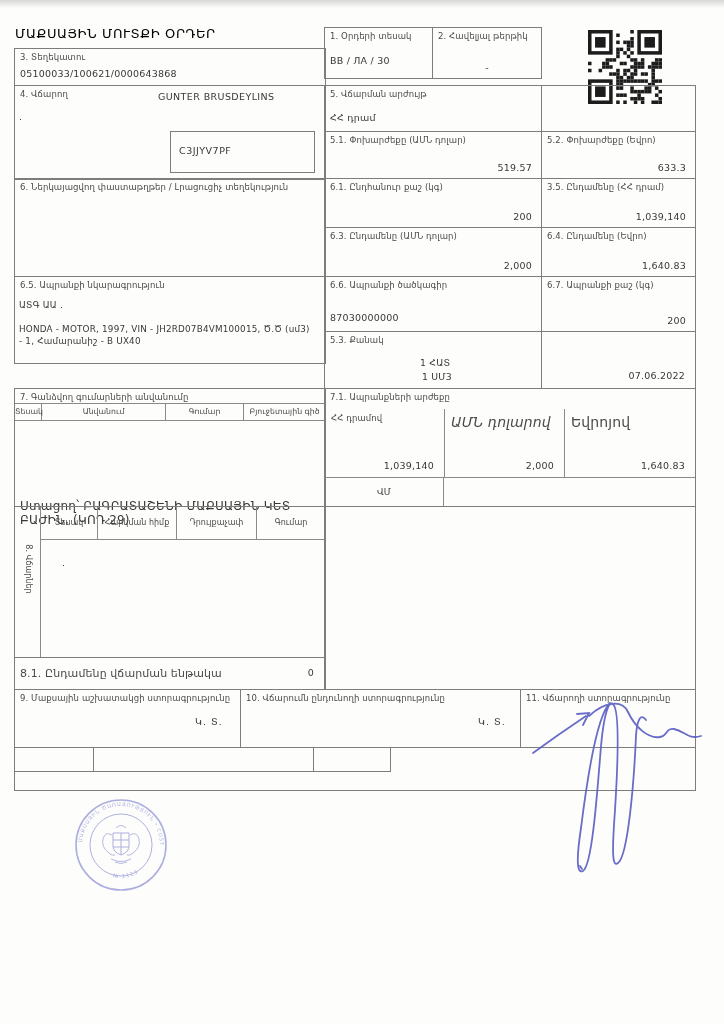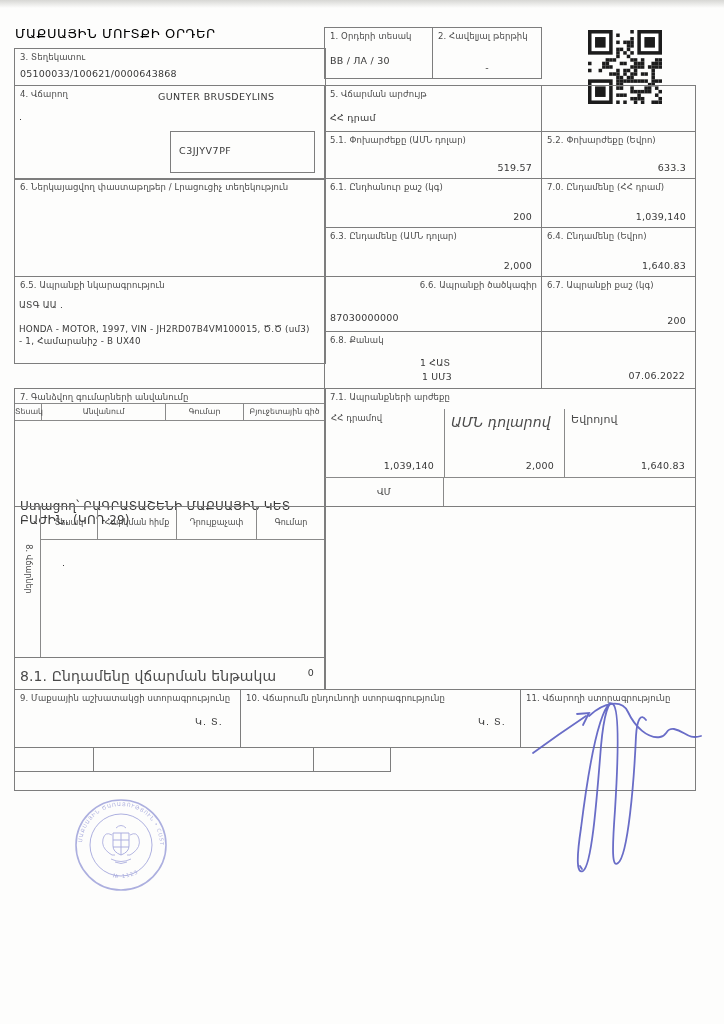--- a/index.html
+++ b/index.html
@@ -196,49 +196,49 @@
 </div>
 
 <div class="cell" style="left:14px;top:178px;width:312px;height:99px;">
   <div class="lb">6. Ներկայացվող փաստաթղթեր / Լրացուցիչ տեղեկություն</div>
 </div>
 <div class="cell" style="left:324px;top:178px;width:218px;height:50px;">
   <div class="lb">6.1. Ընդհանուր քաշ (կգ)</div>
   <div class="v vbr">200</div>
 </div>
 <div class="cell" style="left:541px;top:178px;width:155px;height:50px;">
-  <div class="lb">7.0. Ընդամենը (ՀՀ դրամ)</div>
+  <div class="lb">3.5. Ընդամենը (ՀՀ դրամ)</div>
   <div class="v vbr">1,039,140</div>
 </div>
 <div class="cell" style="left:324px;top:227px;width:218px;height:50px;">
   <div class="lb">6.3. Ընդամենը (ԱՄՆ դոլար)</div>
   <div class="v vbr">2,000</div>
 </div>
 <div class="cell" style="left:541px;top:227px;width:155px;height:50px;">
   <div class="lb">6.4. Ընդամենը (Եվրո)</div>
   <div class="v vbr">1,640.83</div>
 </div>
 
 <div class="cell" style="left:14px;top:276px;width:312px;height:88px;">
   <div class="lb">6.5. Ապրանքի նկարագրություն</div>
   <div class="v" style="left:4px;top:23px;font-size:9px;">ԱՏԳ ԱԱ .</div>
   <div class="v" style="left:4px;top:46px;width:295px;font-size:8.8px;line-height:1.4;">HONDA - MOTOR, 1997, VIN - JH2RD07B4VM100015, Ծ.Ծ (սմ3) - 1, Համարանիշ - B UX40</div>
 </div>
 
-<div class="cell" style="left:324px;top:276px;width:218px;height:56px;text-align:right;">
+<div class="cell" style="left:324px;top:276px;width:218px;height:56px;">
   <div class="lb">6.6. Ապրանքի ծածկագիր</div>
   <div class="v" style="left:5px;top:35px;">87030000000</div>
 </div>
 <div class="cell" style="left:541px;top:276px;width:155px;height:56px;">
   <div class="lb">6.7. Ապրանքի քաշ (կգ)</div>
   <div class="v vbr">200</div>
 </div>
 
 <div class="cell" style="left:324px;top:331px;width:218px;height:58px;">
-  <div class="lb">6.8. Քանակ</div>
+  <div class="lb">5.3. Քանակ</div>
   <div class="v" style="left:95px;top:24px;line-height:1.45;font-size:9.3px;">1 ՀԱՏ</div>
   <div class="v" style="left:97px;top:38px;line-height:1.45;font-size:9.3px;">1 ՍՄ3</div>
 </div>
 <div class="cell" style="left:541px;top:331px;width:155px;height:58px;">
   <div class="v" style="right:10px;top:38px;">07.06.2022</div>
 </div>
 
 <div class="cell" style="left:14px;top:388px;width:312px;height:119px;">
   <div class="lb">7. Գանձվող գումարների անվանումը</div>
   <div class="hdr" style="left:0;top:14px;right:0;height:18px;border-top:1px solid #8a8a8a;border-bottom:1px solid #8a8a8a;font-size:7.8px;line-height:16px;">
@@ -255,21 +255,21 @@
   <div style="position:absolute;left:0;top:20px;right:0;height:69px;display:flex;border-bottom:1px solid #8a8a8a;box-sizing:border-box;">
     <div style="width:119px;position:relative;">
       <div class="lb" style="font-size:8.5px;top:4px;left:6px;">ՀՀ դրամով</div>
       <div class="v" style="right:10px;bottom:6px;">1,039,140</div>
     </div>
     <div style="width:120px;position:relative;border-left:1px solid #8a8a8a;box-sizing:border-box;">
       <div class="lb" style="font-size:14px;top:4px;left:6px;font-style:italic;">ԱՄՆ դոլարով</div>
       <div class="v" style="right:10px;bottom:6px;">2,000</div>
     </div>
     <div style="flex:1;position:relative;border-left:1px solid #8a8a8a;box-sizing:border-box;">
-      <div class="lb" style="font-size:11px;top:4px;left:6px;">Եվրոյով</div>
+      <div class="lb" style="font-size:14px;top:4px;left:6px;">Եվրոյով</div>
       <div class="v" style="right:10px;bottom:6px;">1,640.83</div>
     </div>
   </div>
   <div style="position:absolute;left:0;top:89px;right:0;bottom:0;display:flex;font-size:9px;">
     <div style="width:119px;text-align:center;padding-top:9px;border-right:1px solid #8a8a8a;box-sizing:border-box;">ՎՄ</div>
   </div>
 </div>
 
 <div class="cell" style="left:14px;top:506px;width:312px;height:152px;">
   <div style="position:absolute;left:0;top:0;bottom:0;width:26px;border-right:1px solid #8a8a8a;box-sizing:border-box;">
@@ -279,21 +279,21 @@
     <div style="width:57px;">Տեսակ</div>
     <div style="width:79px;">Հարկման հիմք</div>
     <div style="width:80px;">Դրույքաչափ</div>
     <div style="flex:1;">Գումար</div>
   </div>
   <div class="v" style="left:47px;top:50px;">.</div>
 </div>
 <div class="cell" style="left:324px;top:506px;width:372px;height:184px;"></div>
 
 <div class="cell" style="left:14px;top:657px;width:312px;height:33px;">
-  <div class="lb" style="top:9px;font-size:14px;">8.1. Ընդամենը վճարման ենթակա</div>
+  <div class="lb" style="top:9px;font-size:11px;">8.1. Ընդամենը վճարման ենթակա</div>
   <div class="v" style="right:11px;top:9px;">0</div>
 </div>
 
 <div class="cell" style="left:14px;top:689px;width:227px;height:59px;">
   <div class="lb">9. Մաքսային աշխատակցի ստորագրությունը</div>
   <div class="v" style="left:180px;top:26px;letter-spacing:1px;">Կ. Տ.</div>
 </div>
 <div class="cell" style="left:240px;top:689px;width:281px;height:59px;">
   <div class="lb">10. Վճարումն ընդունողի ստորագրությունը</div>
   <div class="v" style="left:237px;top:26px;letter-spacing:1px;">Կ. Տ.</div>

